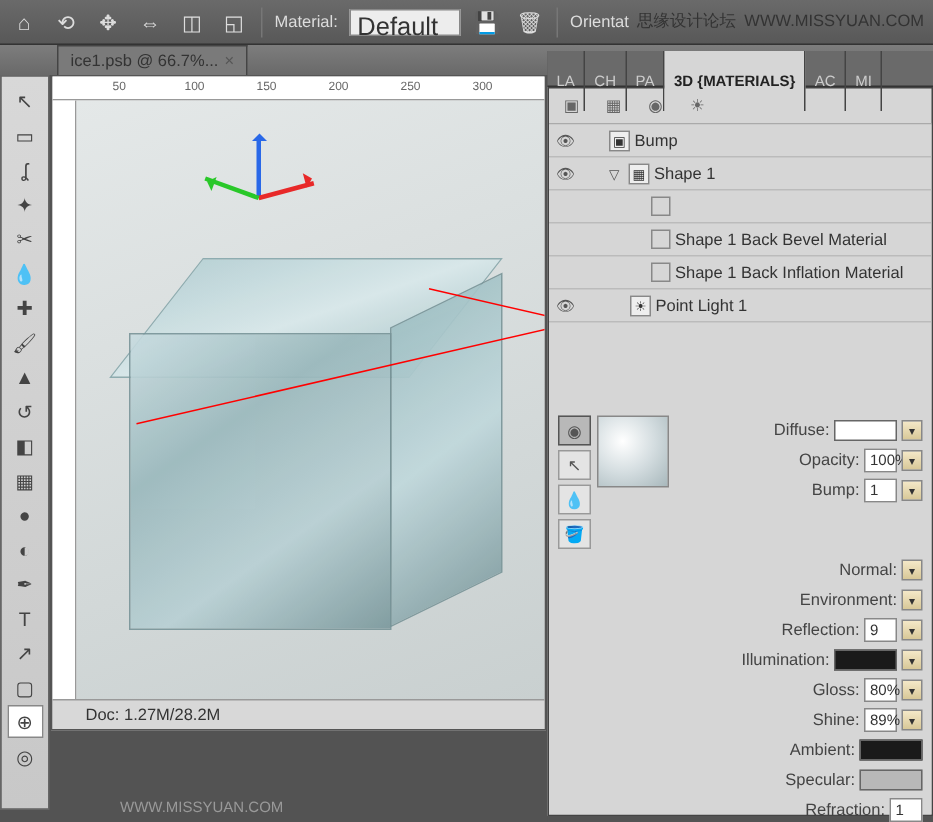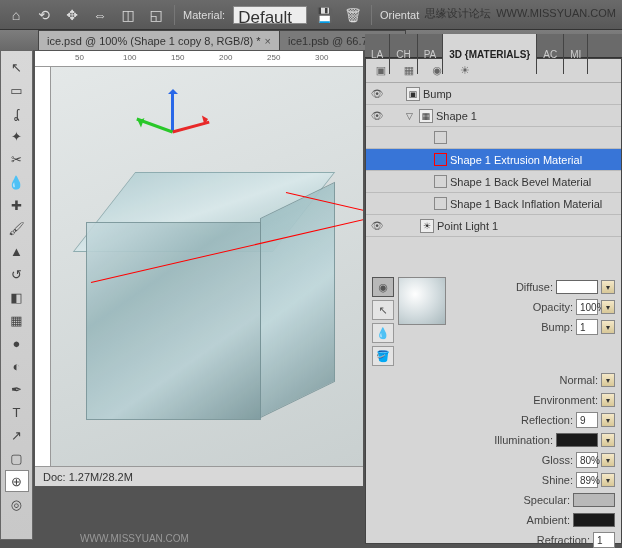--- a/index.html
+++ b/index.html
@@ -29,21 +29,21 @@
 .axis{position:absolute;left:120px;top:65px}
 .axis .ax{position:absolute;width:3px;height:38px;transform-origin:bottom center}
 .axis .z{background:#2968e8;left:0;top:-38px}
 .axis .x{background:#e82929;transform:rotate(75deg);left:0;top:-38px}
 .axis .y{background:#29c829;transform:rotate(-70deg);left:0;top:-38px}
 .axis .arrow{position:absolute;width:0;height:0;border:5px solid transparent}
 .axis .az{border-bottom-color:#2968e8;left:-3px;top:-48px}
 .axis .ax2{border-bottom-color:#e82929;left:32px;top:-18px;transform:rotate(75deg)}
 .axis .ay{border-bottom-color:#29c829;left:-38px;top:-16px;transform:rotate(-70deg)}
 .red-line{position:absolute;background:red;height:1px;transform-origin:left center;z-index:5}
-.status-bar{position:absolute;bottom:0;left:0;right:0;height:20px;background:#d8d8d8;border-top:1px solid #999;display:flex;align-items:center;padding:0 8px;font-size:10px;color:#555}
+.status-bar{position:absolute;bottom:0;left:0;right:0;height:20px;background:#d8d8d8;border-top:1px solid #999;display:flex;align-items:center;padding:0 22px;font-size:10px;color:#555}
 .panels{position:absolute;right:0;top:34px;width:257px;height:514px;background:#535353}
 .panel-tabs{background:#6a6a6a;height:24px;display:flex;border-bottom:1px solid #333}
 .ptab{padding:20px 6px;color:#ccc;font-size:10px;border-right:1px solid #444;display:flex;align-items:center}
 .ptab.active{background:#d6d6d6;color:#222;font-weight:bold}
 .panel-body{background:#d6d6d6;border:1px solid #444}
 .filter-row{height:24px;display:flex;align-items:center;border-bottom:1px solid #aaa;padding:0 6px;gap:10px}
 .filter-ico{width:18px;height:18px;display:flex;align-items:center;justify-content:center;color:#666}
 .scene-list{height:190px;overflow:auto;background:#d6d6d6}
 .scene-row{height:22px;display:flex;align-items:center;border-bottom:1px solid #bbb;padding-left:2px;gap:3px}
 .scene-row.sel{background:#3875d7;color:#fff}
@@ -90,24 +90,20 @@
   <span class="tool-ico">💾</span>
   <span class="tool-ico">🗑</span>
   <span class="sep"></span>
   <span class="pos-label">Orientat</span>
 </div>
 <div class="topright-watermark">
   <span>思缘设计论坛</span>&nbsp;&nbsp;<span>WWW.MISSYUAN.COM</span>
 </div>
 
 <div class="tabs-row">
-  <div class="doc-tab">
-    <span>ice.psd @ 100% (Shape 1 copy 8, RGB/8) *</span>
-    <span class="x">×</span>
-  </div>
   <div class="doc-tab inactive">
     <span>ice1.psb @ 66.7%...</span>
     <span class="x">×</span>
   </div>
 </div>
 
 <div class="left-tools">
   <div class="t">↖</div>
   <div class="t">▭</div>
   <div class="t">ʆ</div>
@@ -190,26 +186,20 @@
         <span class="indent1"></span>
           <span class="tw">▽</span>
         <span class="ico-small">▦</span>
         <span class="lbl">Shape 1</span>
       </div>
       <div class="scene-row">
         <span class="eye"></span>
           <span class="indent3"></span>
         <span class="outline-box"></span>
       </div>
-      <div class="scene-row sel">
-        <span class="eye"></span>
-          <span class="indent3"></span>
-        <span class="outline-box redbox"></span>
-        <span class="lbl">Shape 1 Extrusion Material</span>
-      </div>
       <div class="scene-row">
         <span class="eye"></span>
           <span class="indent3"></span>
         <span class="outline-box"></span>
         <span class="lbl">Shape 1 Back Bevel Material</span>
       </div>
       <div class="scene-row">
         <span class="eye"></span>
           <span class="indent3"></span>
         <span class="outline-box"></span>
@@ -272,28 +262,28 @@
           <span class="prop-lbl">Gloss:</span>
           <span class="prop-val">80%</span>
           <span class="folder-ico">▾</span>
         </div>
       <div class="prop-row">
           <span class="prop-lbl">Shine:</span>
           <span class="prop-val">89%</span>
           <span class="folder-ico">▾</span>
         </div>
       <div class="prop-row">
+          <span class="prop-lbl">Ambient:</span>
+          <span class="swatch sw-black"></span>
+        </div>
+      <div class="prop-row">
           <span class="prop-lbl">Specular:</span>
           <span class="swatch sw-gray"></span>
         </div>
       <div class="prop-row">
-          <span class="prop-lbl">Ambient:</span>
-          <span class="swatch sw-black"></span>
-        </div>
-      <div class="prop-row">
           <span class="prop-lbl">Refraction:</span>
           <span class="prop-val">1</span>
         </div>
     </div>
   </div>
 </div>
 
 <div class="watermark-bottom">WWW.MISSYUAN.COM</div>
 
 </body></html>

